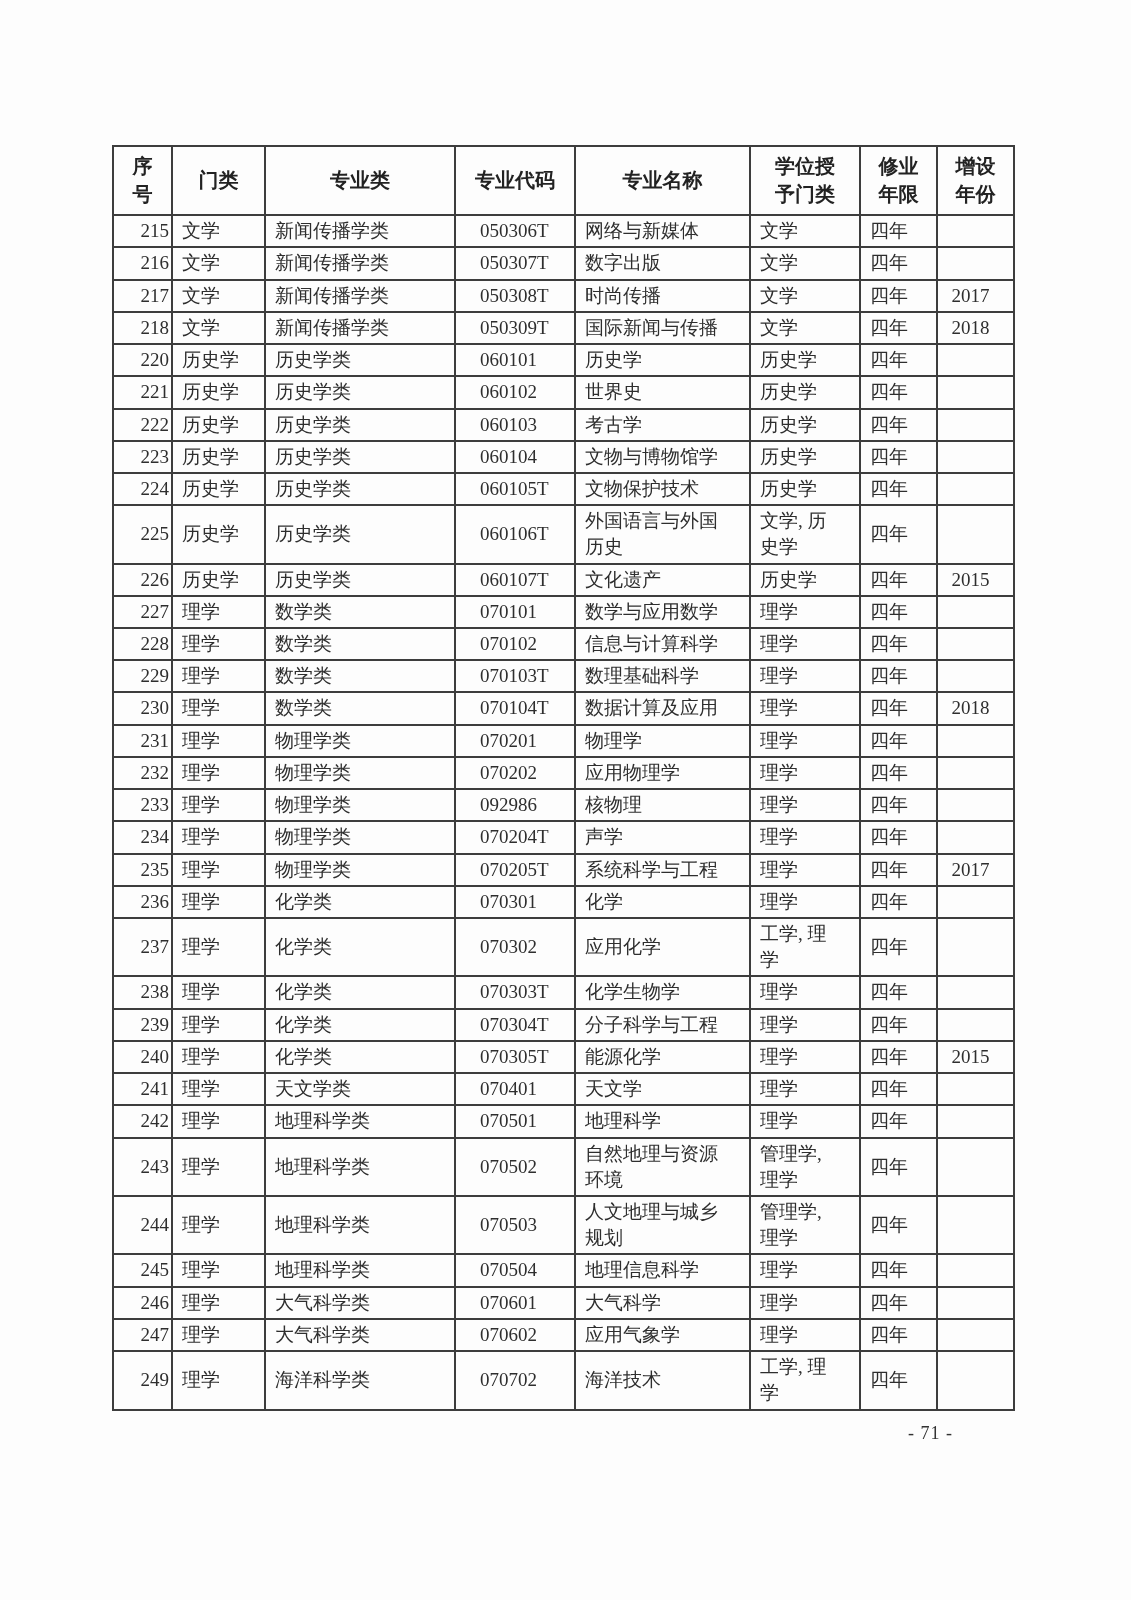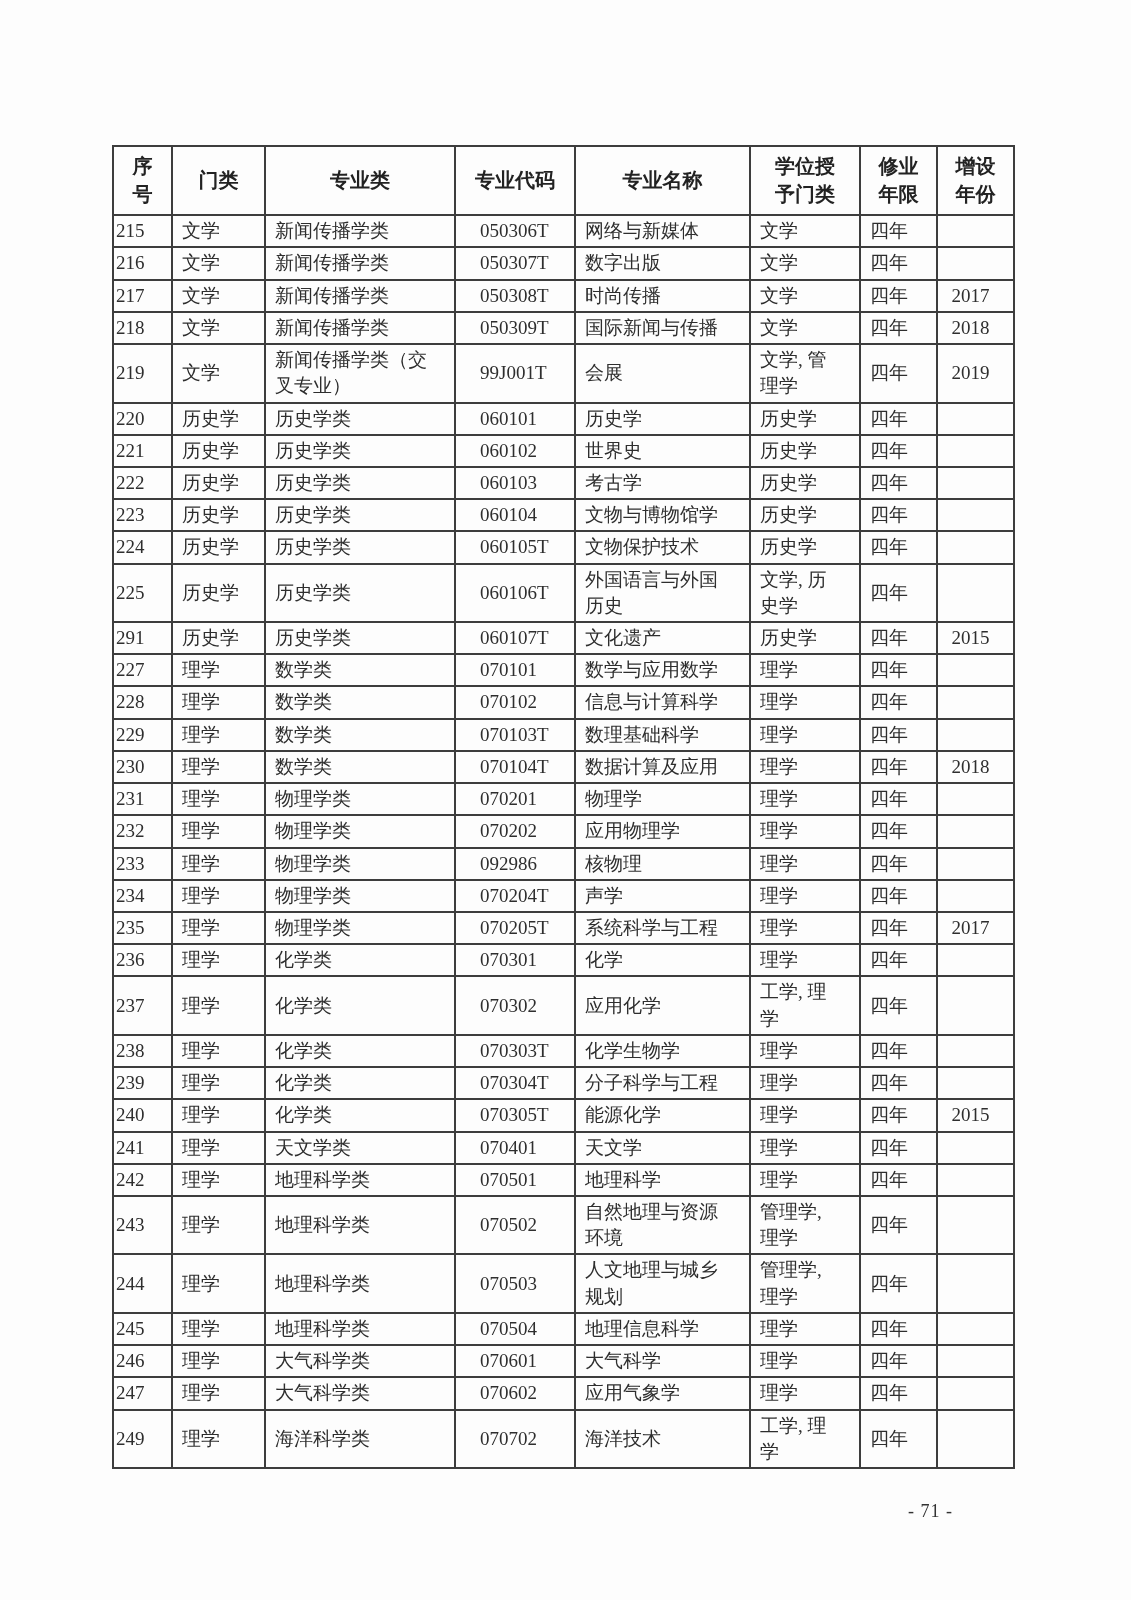--- a/index.html
+++ b/index.html
@@ -45,32 +45,32 @@
     overflow: hidden;
   }
   table.majors th {
     font-weight: bold;
     text-align: center;
     font-size: 20px;
     color: #222;
     padding: 6px 4px;
   }
   table.majors td.c0 {
-    text-align: left;
+    text-align: right;
     padding-left: 2px;
-    padding-right: 8px;
+    padding-right: 2px;
   }
   table.majors td.c3 { padding-left: 24px; }
   table.majors td.c7 { text-align: center; padding-left: 2px; padding-right: 12px; }
   .page-number {
     width: 901px;
     text-align: right;
     padding-right: 60px;
     box-sizing: border-box;
-    margin-top: 32px;
+    margin-top: 12px;
     font-size: 18px;
     color: #333;
     letter-spacing: 1px;
   }
 </style>
 </head>
 <body>
 
 <div class="page">
   <table class="majors">
@@ -135,32 +135,20 @@
           <td class="c0">218</td>
           <td class="c1">文学</td>
           <td class="c2">新闻传播学类</td>
           <td class="c3">050309T</td>
           <td class="c4">国际新闻与传播</td>
           <td class="c5">文学</td>
           <td class="c6">四年</td>
           <td class="c7">2018</td>
         </tr>
         <tr>
-          <td class="c0">219</td>
-          <td class="c1">文学</td>
-          <td class="c2">新闻传播学类（交
-叉专业）</td>
-          <td class="c3">99J001T</td>
-          <td class="c4">会展</td>
-          <td class="c5">文学, 管
-理学</td>
-          <td class="c6">四年</td>
-          <td class="c7">2019</td>
-        </tr>
-        <tr>
           <td class="c0">220</td>
           <td class="c1">历史学</td>
           <td class="c2">历史学类</td>
           <td class="c3">060101</td>
           <td class="c4">历史学</td>
           <td class="c5">历史学</td>
           <td class="c6">四年</td>
           <td class="c7"></td>
         </tr>
         <tr>
@@ -209,21 +197,21 @@
           <td class="c2">历史学类</td>
           <td class="c3">060106T</td>
           <td class="c4">外国语言与外国
 历史</td>
           <td class="c5">文学, 历
 史学</td>
           <td class="c6">四年</td>
           <td class="c7"></td>
         </tr>
         <tr>
-          <td class="c0">291</td>
+          <td class="c0">226</td>
           <td class="c1">历史学</td>
           <td class="c2">历史学类</td>
           <td class="c3">060107T</td>
           <td class="c4">文化遗产</td>
           <td class="c5">历史学</td>
           <td class="c6">四年</td>
           <td class="c7">2015</td>
         </tr>
         <tr>
           <td class="c0">227</td>

